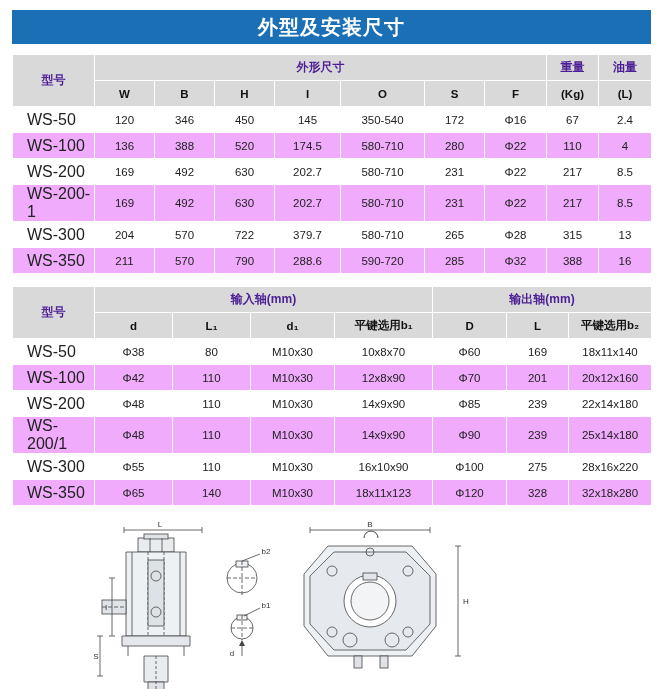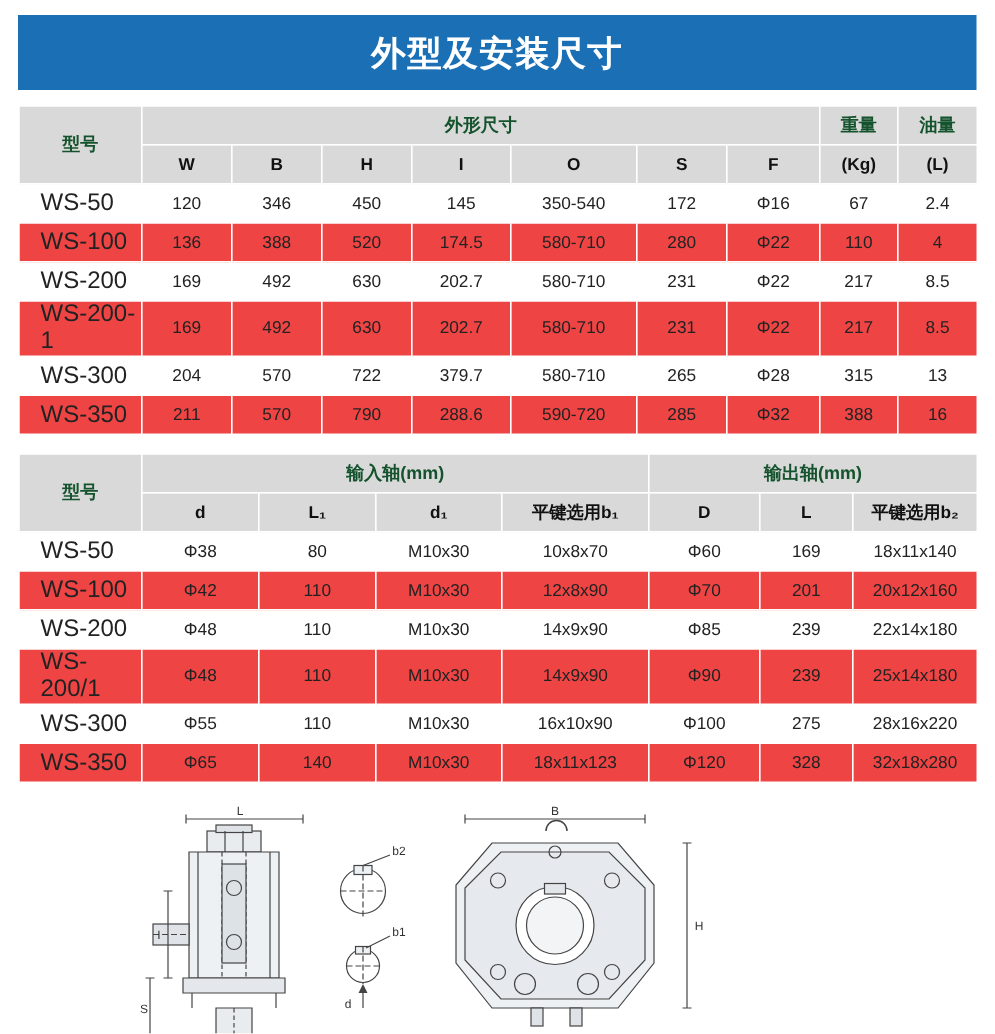--- a/index.html
+++ b/index.html
@@ -11,27 +11,27 @@
   }
   .page {
     width: 663px;
     height: 689px;
     position: relative;
     overflow: hidden;
     background: #fff;
   }
   .title-bar {
     margin: 10px 12px 0 12px;
-    height: 50px;
+    height: 34px;
     background: #1a6fb5;
     color: #fff;
     display: flex;
     align-items: center;
     justify-content: center;
-    font-size: 23px;
+    font-size: 20px;
     font-weight: bold;
     letter-spacing: 1px;
   }
   table {
     border-collapse: collapse;
     width: 639px;
     margin: 10px 12px 0 12px;
     table-layout: fixed;
   }
   td, th {
@@ -40,30 +40,30 @@
     text-align: center;
     color: #222;
     padding: 0;
     height: 26px;
     font-weight: normal;
   }
   .hdr {
     background: #d9d9d9;
     font-weight: bold;
     font-size: 12px;
-    color: #14532d;
+    color: #4c1d95;
   }
   .hdr-sub {
     background: #d9d9d9;
     font-weight: bold;
     font-size: 11.5px;
     color: #111;
   }
   .row-a { background: #ffffff; }
-  .row-b { background: #ef4444; }
+  .row-b { background: #f0abfc; }
   .left-cell {
     text-align: left;
     padding-left: 14px;
     font-size: 16px;
   }
   .t2 { margin-top: 12px; }
   .drawing-wrap {
     margin: 10px 0 0 0;
     width: 663px;
     height: 225px;

